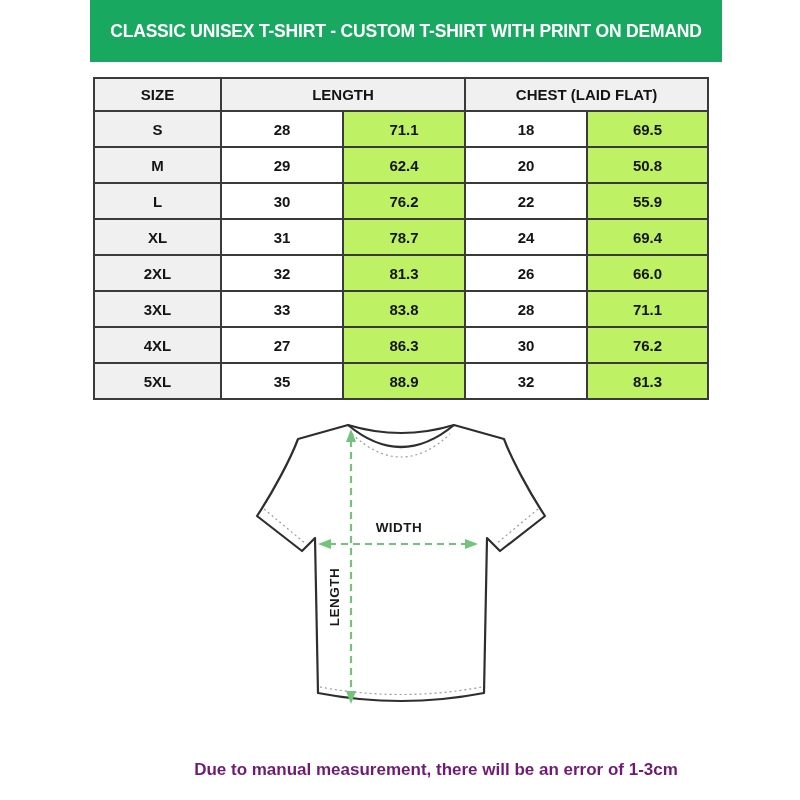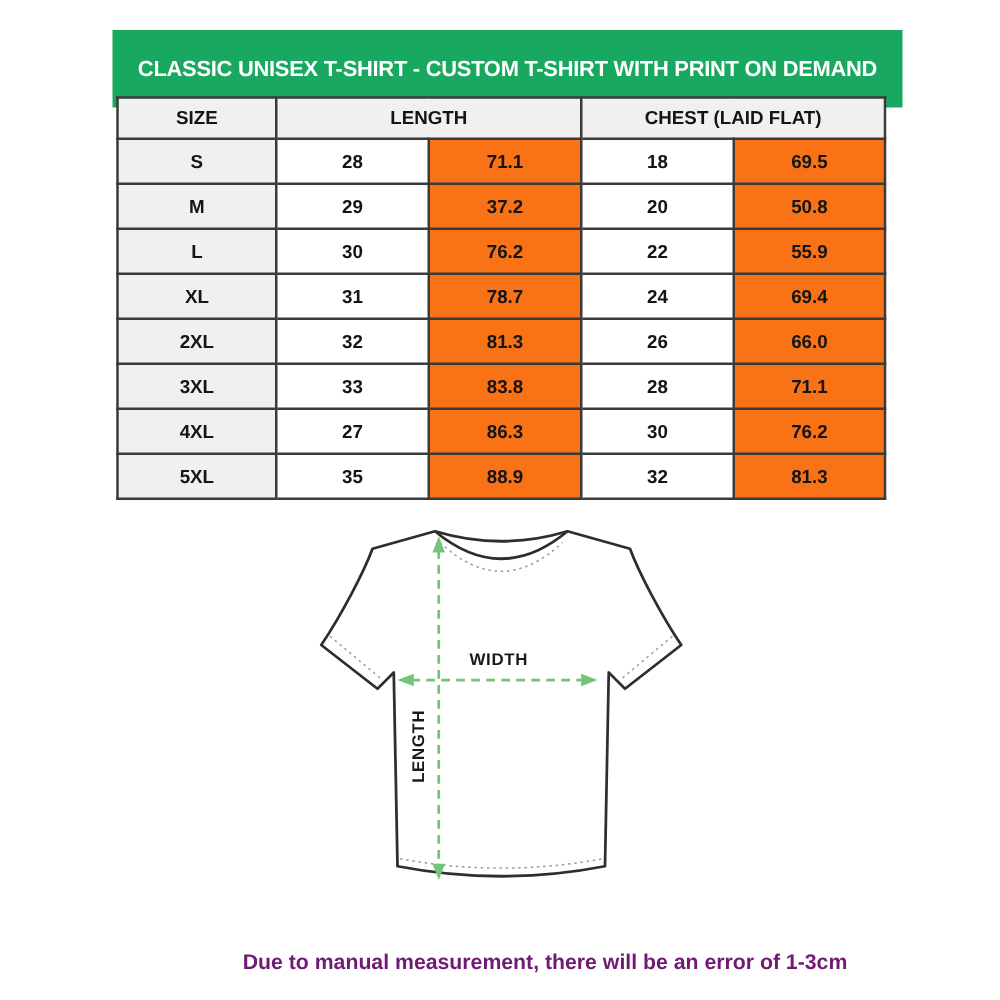--- a/index.html
+++ b/index.html
@@ -44,41 +44,41 @@
     height: 33px;
     font-size: 15px;
     background: #f0f0f0;
   }
   .size-table td {
     height: 36px;
     font-size: 15px;
   }
   .size-table td.col-size { background: #f0f0f0; }
   .size-table td.col-in   { background: #ffffff; }
-  .size-table td.col-cm   { background: #f97316; }
+  .size-table td.col-cm   { background: #bef264; }
   .tshirt-wrap {
     position: absolute;
     left: 253px; top: 416px;
     width: 300px; height: 312px;
   }
   .footer-note {
     position: absolute;
     left: 0; top: 760px;
     width: 800px;
     text-align: center;
     font-size: 17px;
     font-weight: bold;
   }
 </style>
 </head>
 <body>
 
 <div class="page">
 
-  <div class="banner" style="background: rgb(25, 168, 95); margin-top: 24px;">
+  <div class="banner" style="background: rgb(25, 168, 95);">
     <div class="banner-title" style="color: rgb(255, 255, 255);">CLASSIC UNISEX T-SHIRT - CUSTOM T-SHIRT WITH PRINT ON DEMAND</div>
   </div>
 
   <table class="size-table">
     <colgroup>
       <col style="width:127px">
         <col style="width:122px">
         <col style="width:122px">
         <col style="width:122px">
         <col style="width:121px">
@@ -94,21 +94,21 @@
         <tr>
           <td class="col-size">S</td>
           <td class="col-in">28</td>
           <td class="col-cm">71.1</td>
           <td class="col-in">18</td>
           <td class="col-cm">69.5</td>
         </tr>
         <tr>
           <td class="col-size">M</td>
           <td class="col-in">29</td>
-          <td class="col-cm">37.2</td>
+          <td class="col-cm">62.4</td>
           <td class="col-in">20</td>
           <td class="col-cm">50.8</td>
         </tr>
         <tr>
           <td class="col-size">L</td>
           <td class="col-in">30</td>
           <td class="col-cm">76.2</td>
           <td class="col-in">22</td>
           <td class="col-cm">55.9</td>
         </tr>

